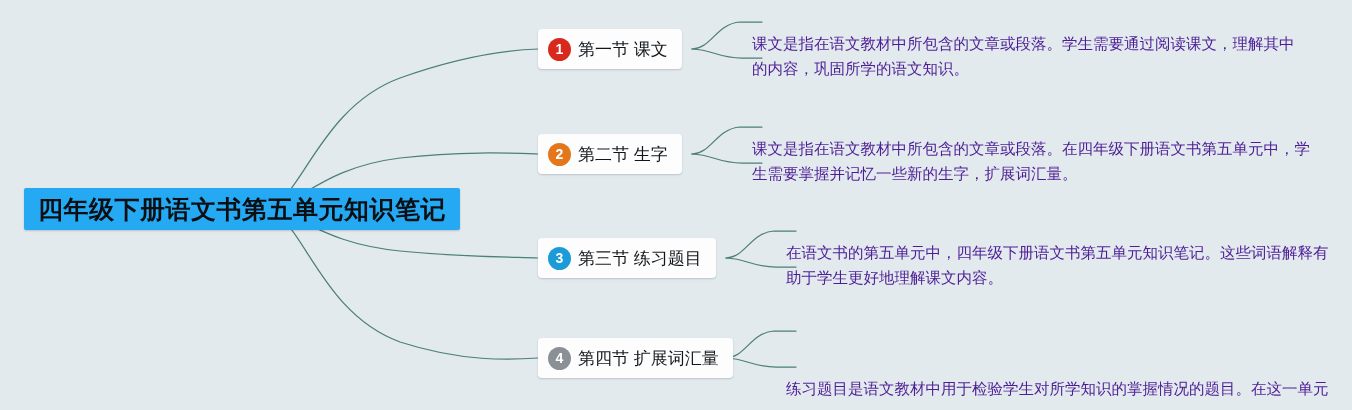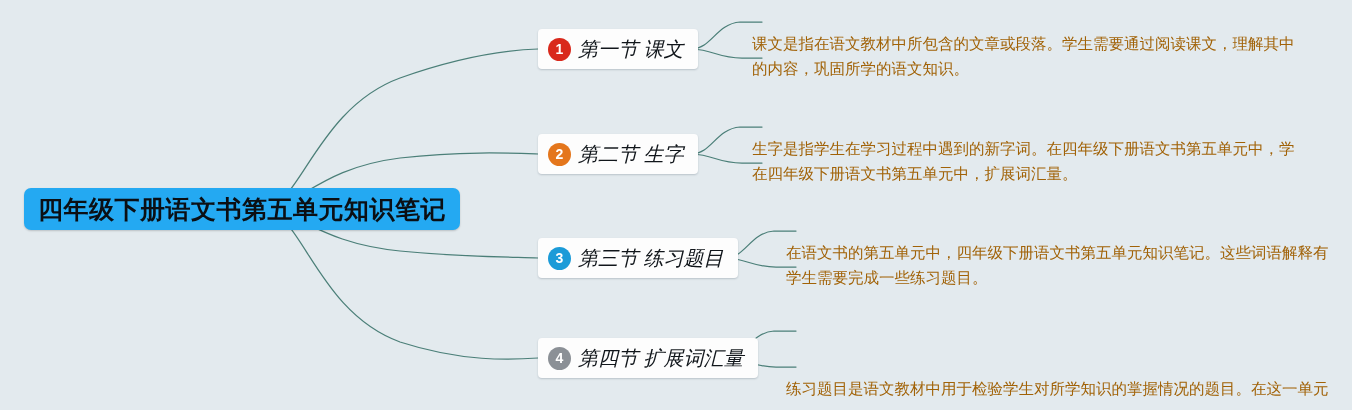--- a/index.html
+++ b/index.html
@@ -32,21 +32,21 @@
   .root-node {
     position: absolute;
     left: 24px;
     top: 188px;
     height: 42px;
     box-sizing: border-box;
     padding: 0 14px;
     display: flex;
     align-items: center;
     background: #24a9f2;
-    border-radius: 7px;
+    border-radius: 2px;
     box-shadow: 0 1px 2px rgba(0,0,0,.18);
     z-index: 4;
   }
   .root-node .root-label {
     font-size: 25px;
     font-weight: bold;
     color: #0b0f14;
     letter-spacing: .5px;
     white-space: nowrap;
     line-height: 1;
@@ -74,32 +74,31 @@
     border-radius: 50%;
     display: flex;
     align-items: center;
     justify-content: center;
     color: #ffffff;
     font-size: 14px;
     font-weight: bold;
     line-height: 1;
   }
   .topic-label {
-    font-size: 20px;
+    font-size: 17px;
     color: #11161b;
     line-height: 1;
-    font-style: italic;
   }
 
   
   .desc {
     position: absolute;
     font-size: 15.5px;
     line-height: 1.62;
-    color: #a16207;
+    color: #4c1d95;
     z-index: 3;
   }
   .desc .line {
     display: block;
     white-space: nowrap;
   }
 </style>
 </head>
 <body>
 
@@ -141,31 +140,31 @@
   <div class="desc" style="left:752px; top:31px; width:540px;">
     <span class="line">课文是指在语文教材中所包含的文章或段落。学生需要通过阅读课文，理解其中</span>
     <span class="line">的内容，巩固所学的语文知识。</span>
   </div>
 
   <div class="topic-node" style="left:538px; top:134px;">
     <span class="badge" style="background:#e4761c;">2</span>
     <span class="topic-label">第二节 生字</span>
   </div>
   <div class="desc" style="left:752px; top:136px; width:540px;">
-    <span class="line">生字是指学生在学习过程中遇到的新字词。在四年级下册语文书第五单元中，学</span>
-    <span class="line">在四年级下册语文书第五单元中，扩展词汇量。</span>
+    <span class="line">课文是指在语文教材中所包含的文章或段落。在四年级下册语文书第五单元中，学</span>
+    <span class="line">生需要掌握并记忆一些新的生字，扩展词汇量。</span>
   </div>
 
   <div class="topic-node" style="left:538px; top:238px;">
     <span class="badge" style="background:#1b9bd8;">3</span>
     <span class="topic-label">第三节 练习题目</span>
   </div>
   <div class="desc" style="left:786px; top:240px; width:520px;">
     <span class="line">在语文书的第五单元中，四年级下册语文书第五单元知识笔记。这些词语解释有</span>
-    <span class="line">学生需要完成一些练习题目。</span>
+    <span class="line">助于学生更好地理解课文内容。</span>
   </div>
 
   <div class="topic-node" style="left:538px; top:338px;">
     <span class="badge" style="background:#8b9096;">4</span>
     <span class="topic-label">第四节 扩展词汇量</span>
   </div>
   <div class="desc" style="left:786px; top:340px; width:520px;margin-top:36px;">
     <span class="line">练习题目是语文教材中用于检验学生对所学知识的掌握情况的题目。在这一单元</span>
   </div>
 

